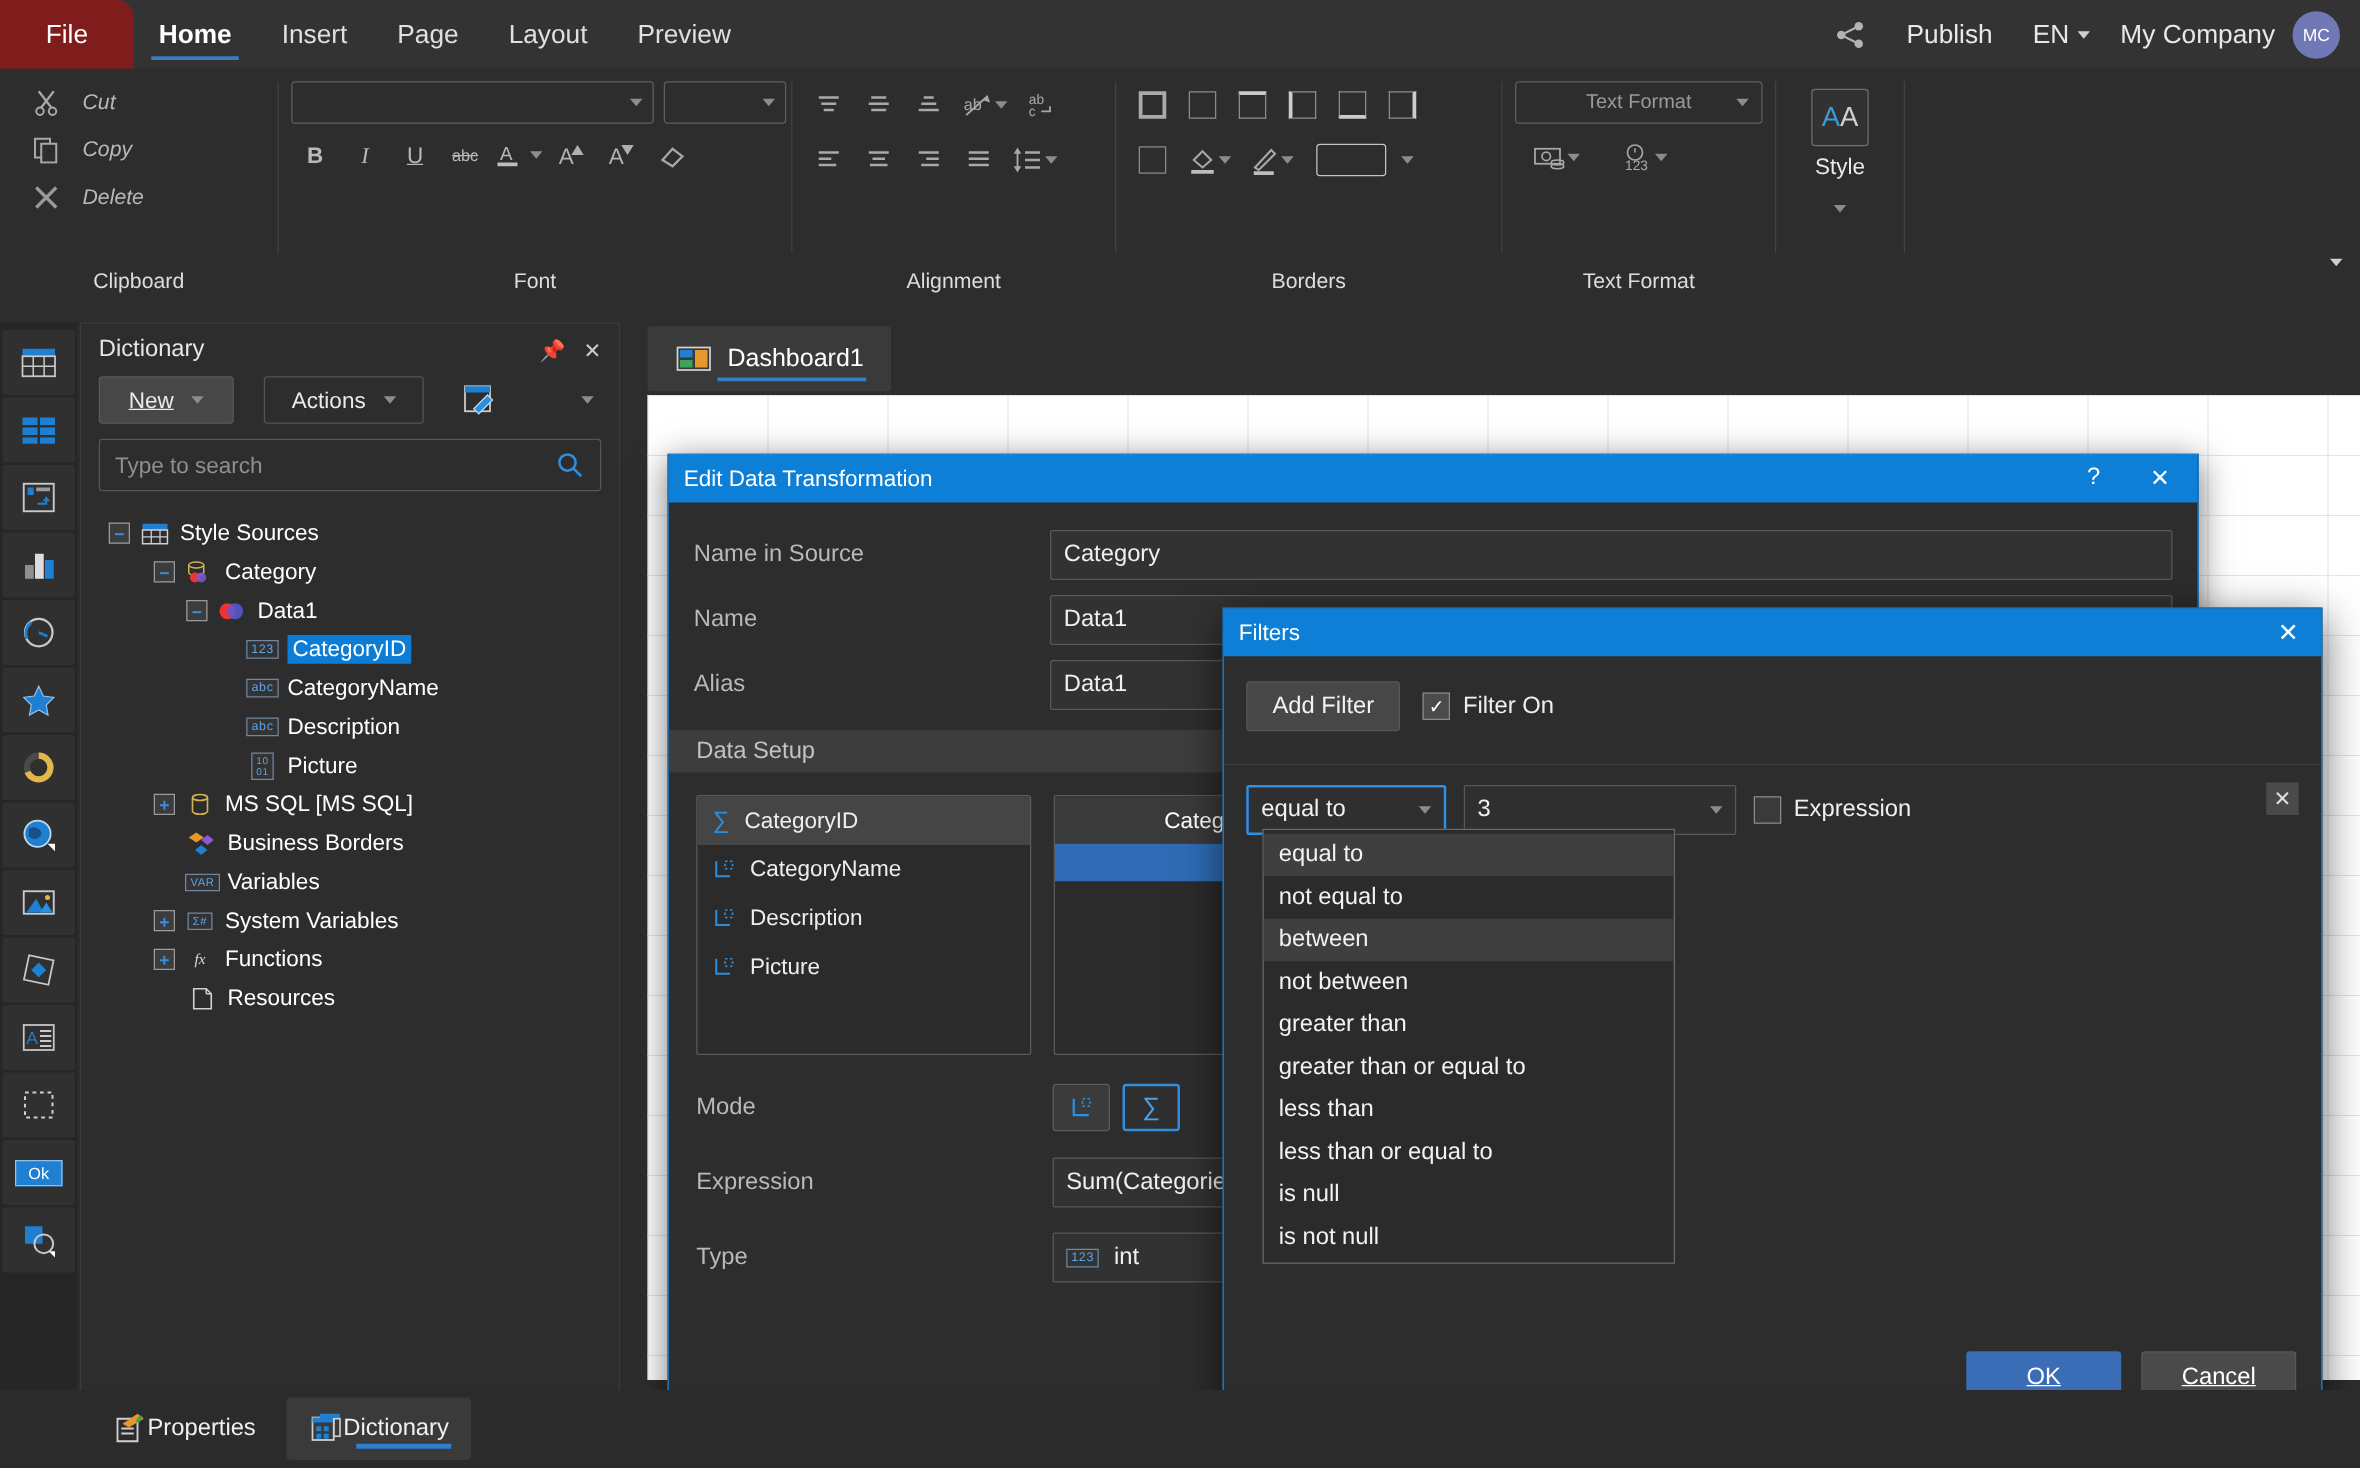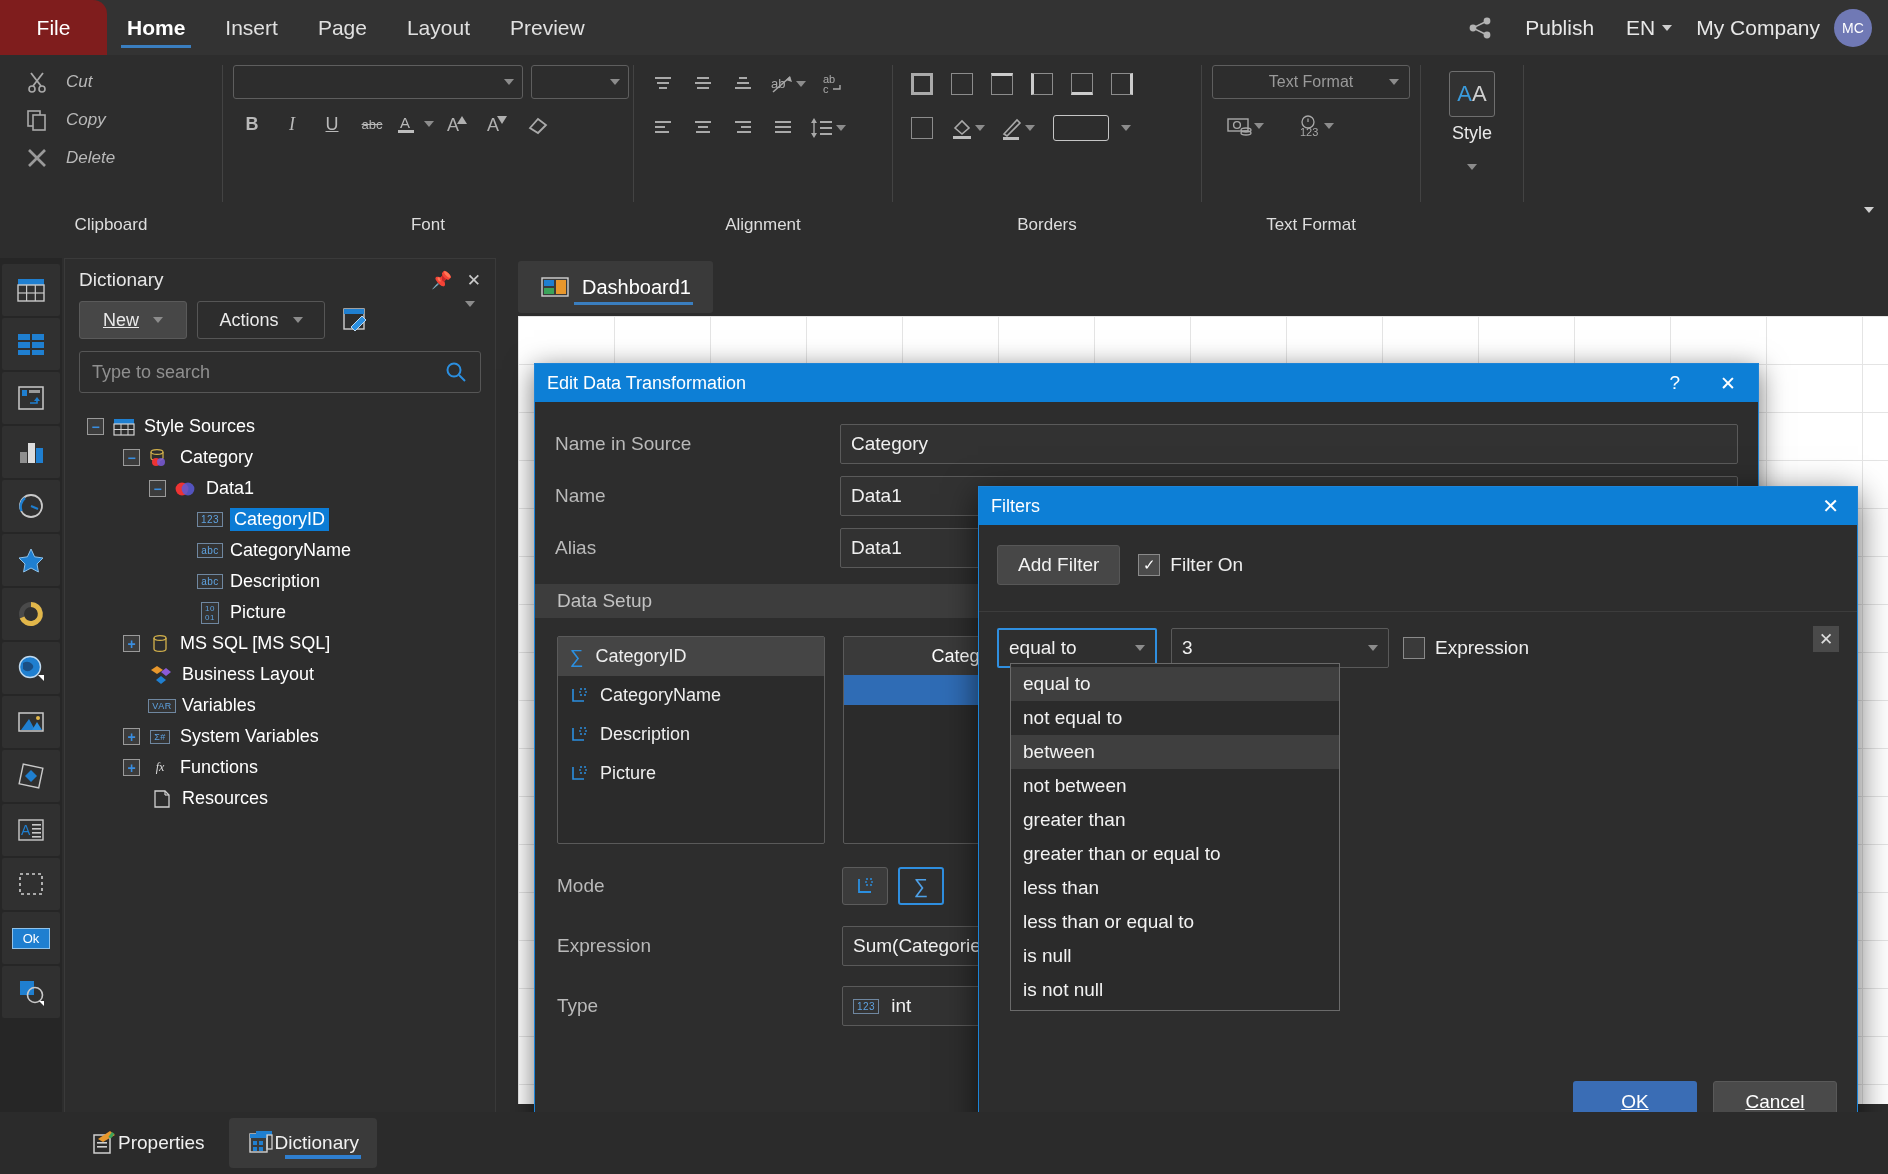--- a/index.html
+++ b/index.html
@@ -108,21 +108,21 @@
   }
 
   
   .dict-panel {
     position: absolute; left: 64px; top: 258px; width: 432px; height: 855px;
     background: #2d2d2d; border: 1px solid #3a3a3a;
   }
   .dict-header { display: flex; align-items: center; padding: 10px 14px 2px 14px; }
   .dict-title { font-size: 19px; color: #e6e6e6; }
   .dict-hdr-icons { margin-left: auto; display: flex; gap: 14px; color: #c9c9c9; font-size: 17px; }
-  .dict-toolbar { display: flex; gap: 10px; padding: 8px 14px; }
+  .dict-toolbar { display: flex; align-items: center; gap: 24px; padding: 8px 14px; }
   .tbtn {
     height: 38px; border: 1px solid #565656; border-radius: 3px;
     display: flex; align-items: center; justify-content: center; gap: 14px;
     padding: 0 14px; font-size: 18px; color: #eaeaea;
   }
   .tbtn.filled { background: #474747; border-color: #5a5a5a; }
   .tbtn .u { text-decoration: underline; }
   .search-row { padding: 4px 14px 10px 14px; }
   .search-box {
     height: 42px; border: 1px solid #565656; border-radius: 3px;
@@ -829,21 +829,21 @@
       </div>
 
       <div class="tnode" style="padding-left:74px">
         <span class="ticon">
           <svg width="24" height="22" viewBox="0 0 24 22">
               <polygon points="7,2 13,6 7,10 1,6" fill="#e8972c"></polygon>
               <polygon points="16,4 21,8 16,12 11,8" fill="#8a5ad8"></polygon>
               <polygon points="11,12 16,16 11,20 6,16" fill="#1f7fd0"></polygon>
             </svg>
         </span>
-        <span class="tlabel">Business Layout</span>
+        <span class="tlabel">Business Borders</span>
       </div>
 
       <div class="tnode" style="padding-left:74px">
         <span class="ticon">
             <span class="badge" style="font-size:9px">VAR</span>
           </span>
         <span class="tlabel">Variables</span>
       </div>
 
       <div class="tnode" style="padding-left:48px">

